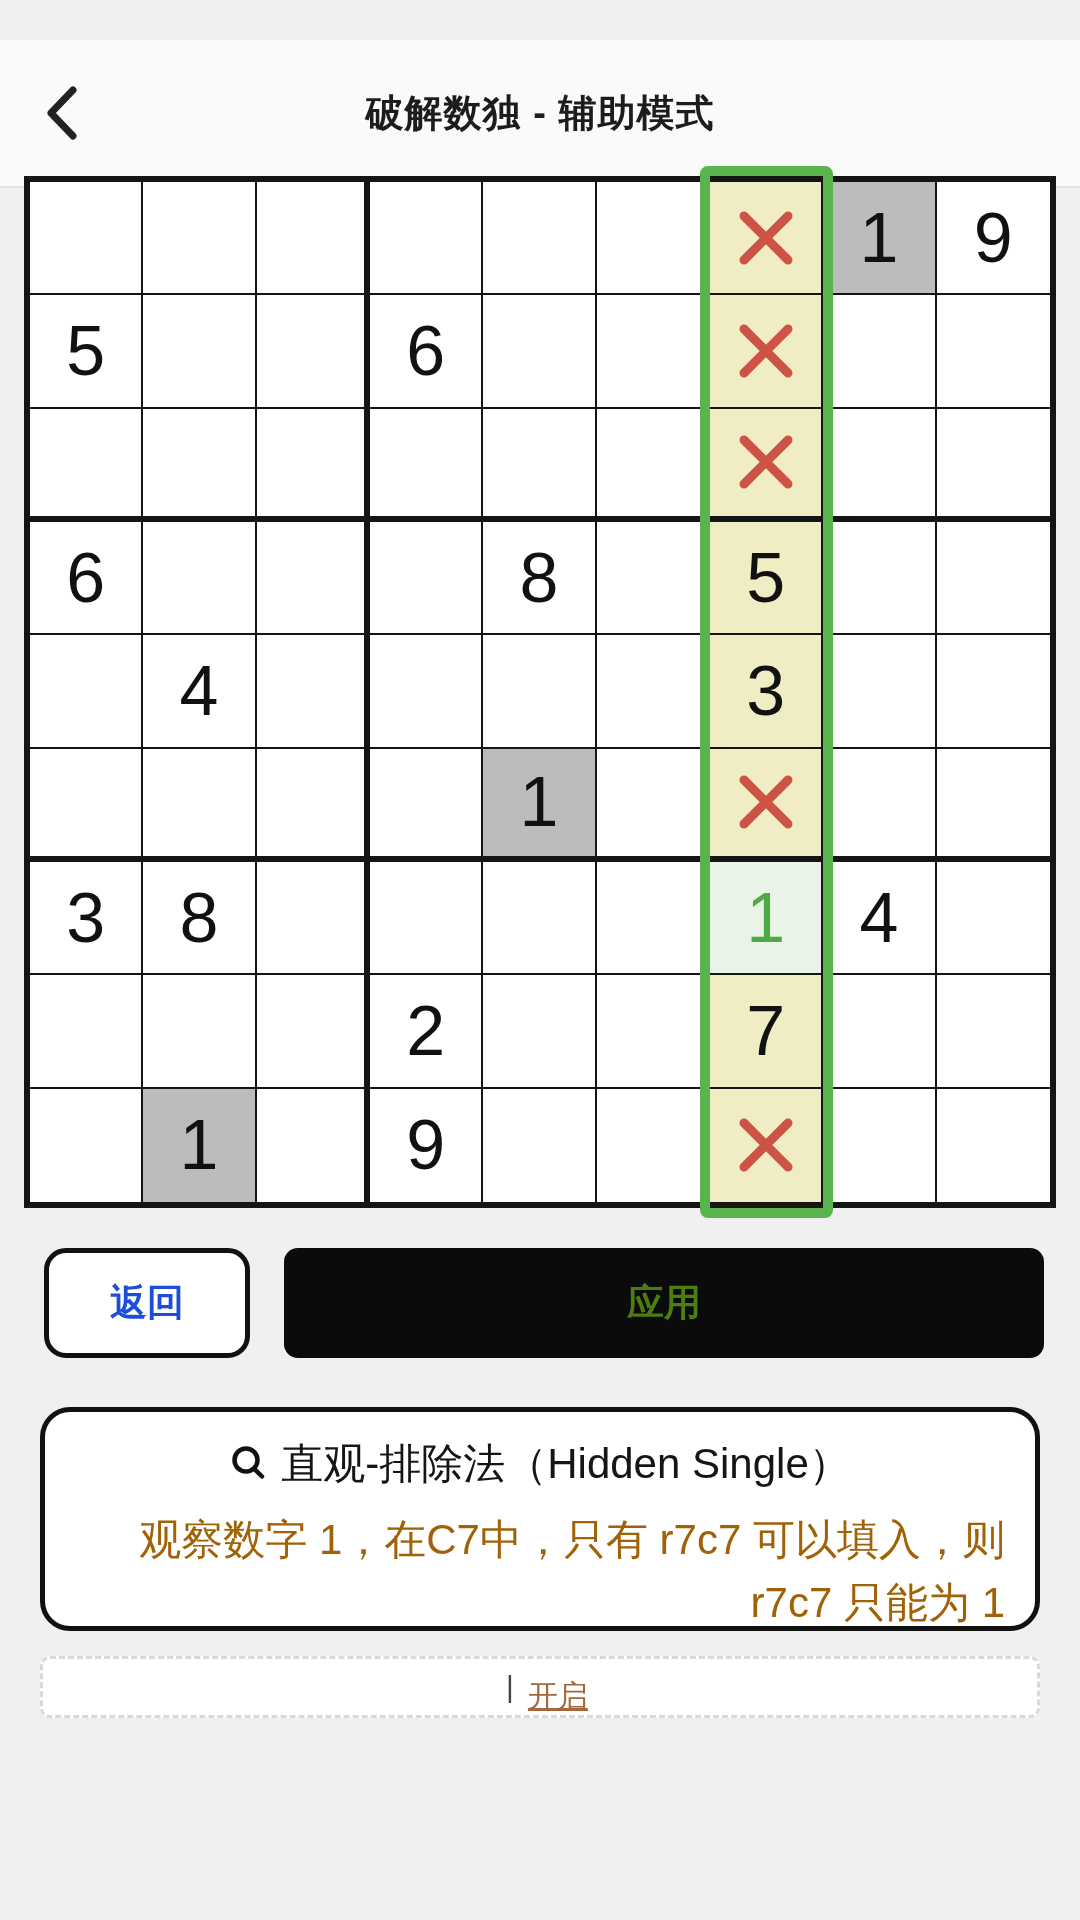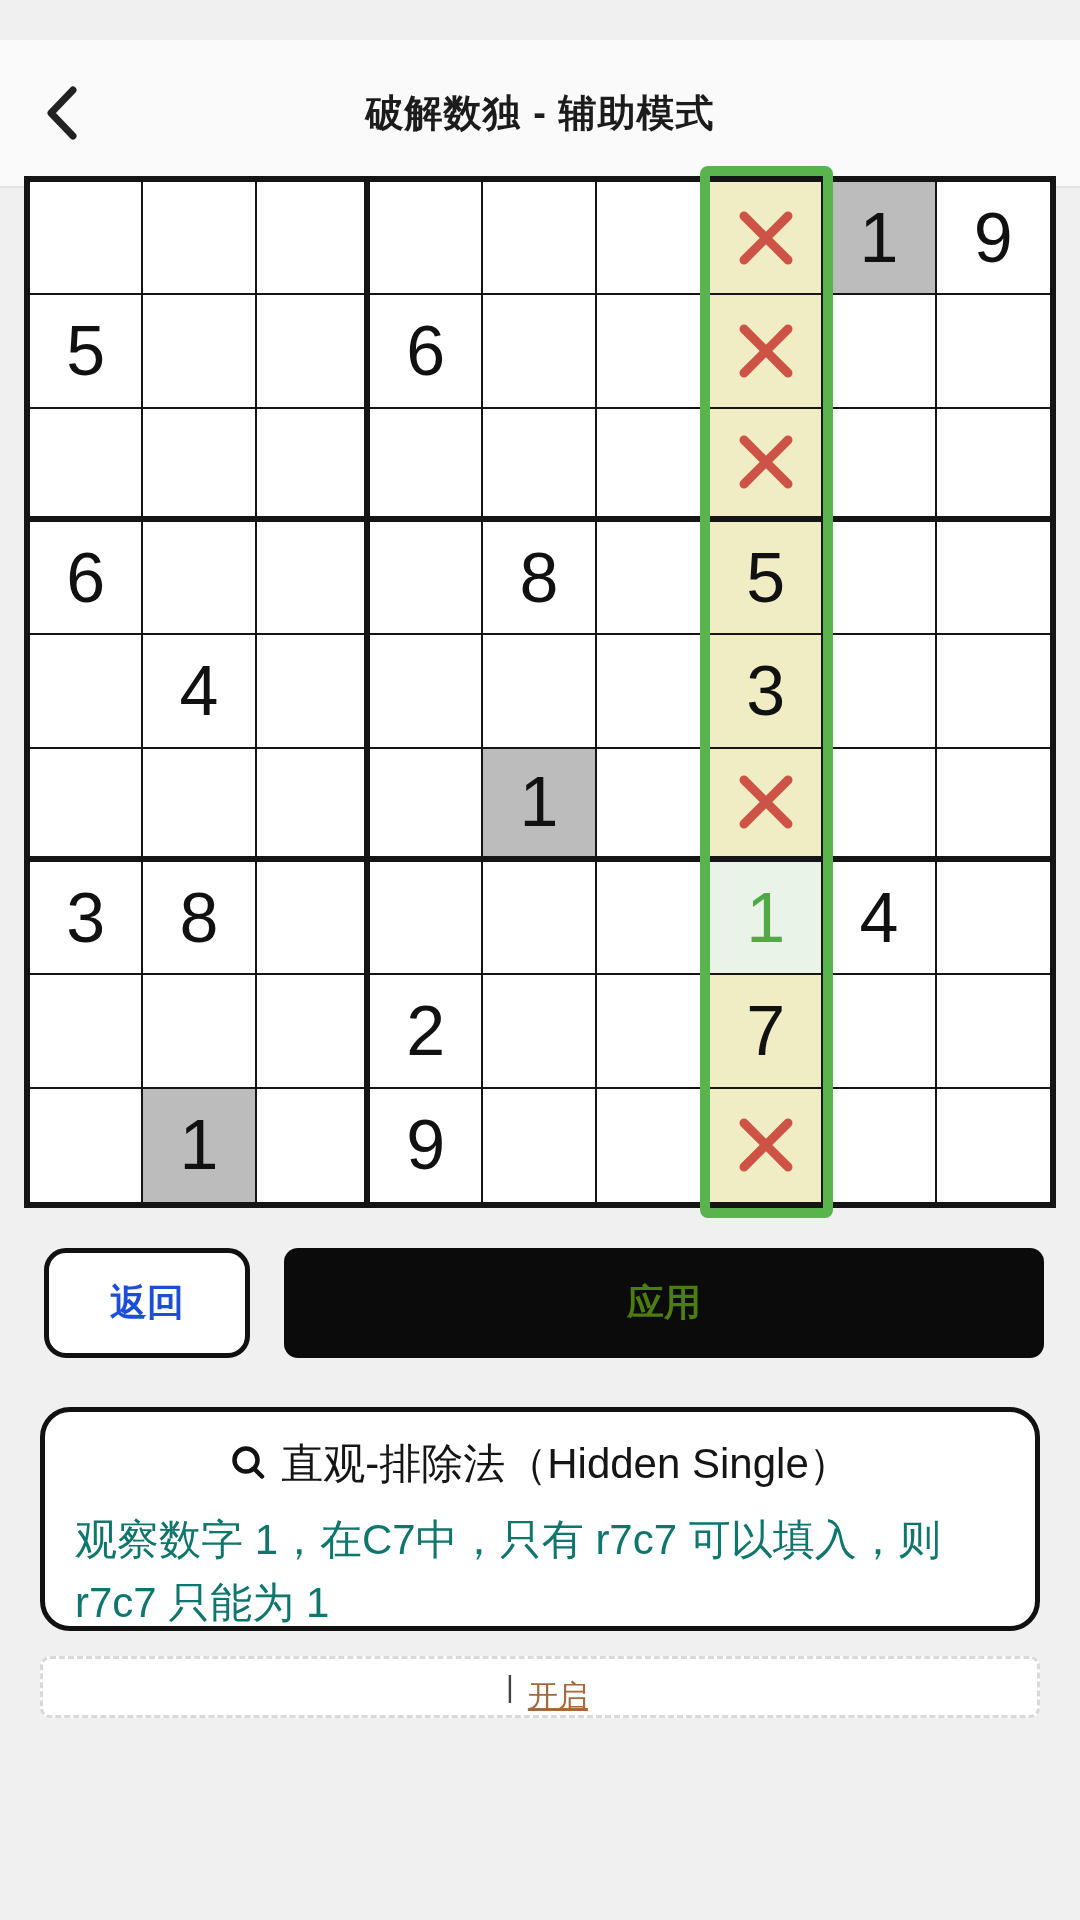--- a/index.html
+++ b/index.html
@@ -75,22 +75,22 @@
     border:5px solid #111;border-radius:30px;
     padding:24px 30px 16px 30px;
     margin-top:11px;
   }
   .hint-title-row{
     display:flex;align-items:center;justify-content:center;
     font-size:42px;font-weight:500;color:#151515;
   }
   .hint-title-row .mag{margin-right:12px;display:flex;align-items:center;}
   .hint-body{
-    margin-top:16px;font-size:42px;color:#0f766e;line-height:1.5;
-    text-align:left;font-weight:400;
+    margin-top:16px;font-size:42px;color:#a16207;line-height:1.5;
+    text-align:right;font-weight:400;
   }
   
   #tip-bar{
     position:absolute;left:40px;top:1656px;width:1000px;height:62px;
     box-sizing:border-box;background:#ffffff;
     border:3px dashed #d9d9d9;border-radius:10px;
     display:flex;align-items:center;justify-content:center;
     font-size:30px;color:#2b2b2b;
   }
   #tip-bar .sep{margin:0 14px;color:#444;}

